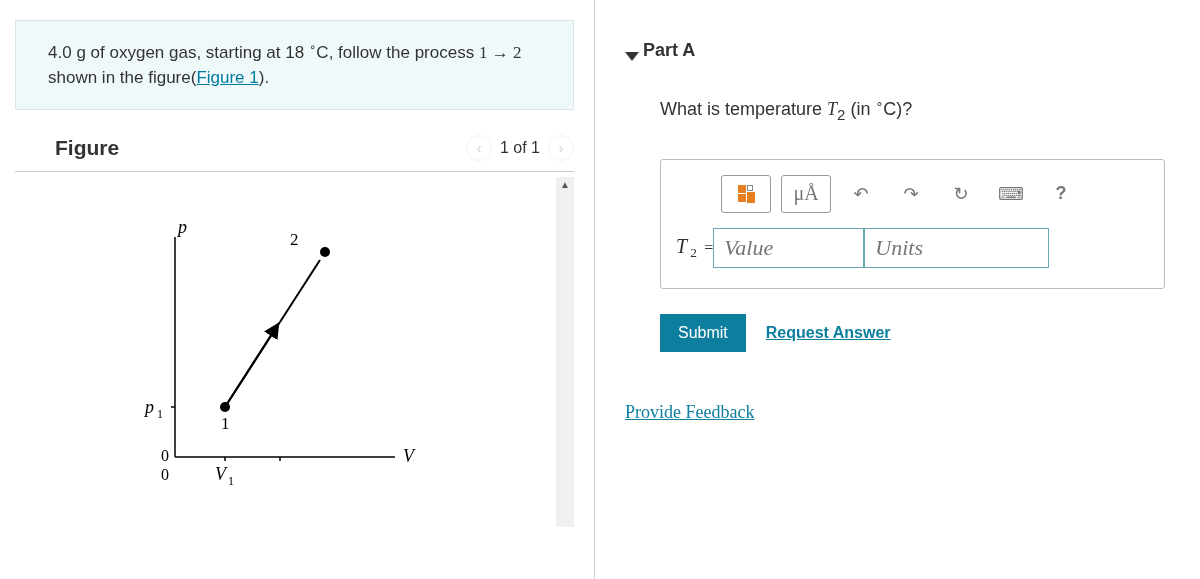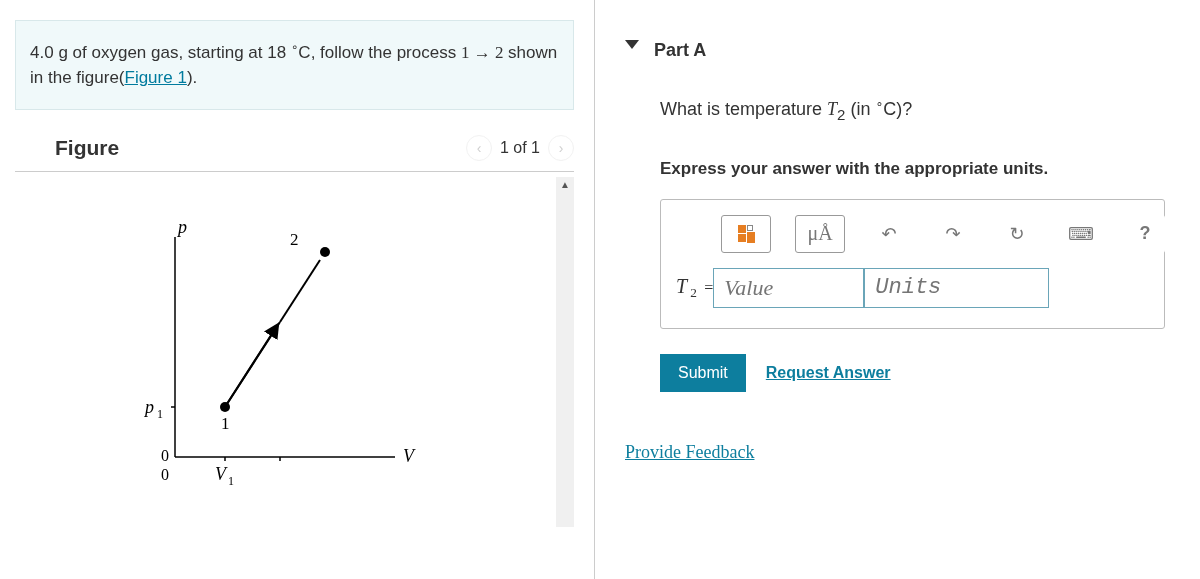--- a/index.html
+++ b/index.html
@@ -17,21 +17,21 @@
       padding: 20px 20px 20px 15px;
       border-right: 1px solid #ccc;
     }
     .right-panel {
       flex: 1;
       padding: 20px 20px 20px 30px;
     }
     .problem-box {
       background: #f0f9fa;
       border: 1px solid #d8e8ea;
-      padding: 18px 14px;
+      padding: 18px 32px;
       font-size: 17px;
       line-height: 1.5;
       margin-bottom: 25px;
     }
     .deg { font-size: 0.7em; vertical-align: super; }
     .arrow { font-family: serif; }
     .link { color: #007b9e; text-decoration: underline; cursor: pointer; }
     .figure-header {
       display: flex;
       align-items: center;
@@ -81,22 +81,22 @@
       padding:2px;
       height: 350px;
     }
     .scroll-arrow {
       font-size:10px; color:#555; cursor:pointer;
     }
     .scroll-track { flex:1; }
     svg text { font-family: serif; }
     .part-header {
       display: flex;
-      align-items: flex-start;
-      gap: 15px;
+      align-items: flex-end;
+      gap: 4px;
       padding: 20px 0 15px 0;
     }
     .triangle-down {
       width: 0; height: 0;
       border-left: 7px solid transparent;
       border-right: 7px solid transparent;
       border-top: 9px solid #333;
     }
     .part-title { font-size: 18px; font-weight: bold; }
     .question-block {
@@ -109,21 +109,21 @@
       border: 1px solid #bbb;
       border-radius: 3px;
       padding: 0;
       width: 505px;
       margin-bottom: 25px;
     }
     .toolbar {
       display: flex;
       align-items: center;
       padding: 15px 15px 15px 60px;
-      gap: 24px;
+      gap: 10px;
     }
     .tool-btn {
       border: 1px solid #999;
       border-radius: 3px;
       height: 38px;
       min-width: 40px;
       display: flex;
       align-items: center;
       justify-content: center;
       cursor: pointer;
@@ -150,21 +150,21 @@
       border: 1px solid #6aa5b8;
       height: 40px;
       padding: 5px 10px;
       font-family: serif;
       font-style: italic;
       font-size: 22px;
       color: #999;
       background: #fff;
     }
     .value-box { width: 151px; }
-    .units-box { width: 185px; font-family: Liberation Mono, monospace; }
+    .units-box { width: 185px; }
     .action-row {
       display: flex;
       align-items: center;
       gap: 20px;
       margin-bottom: 50px;
     }
     .submit-btn {
       background: #0d7e9e;
       color: #fff;
       border: none;
@@ -245,21 +245,20 @@
 <div class="right-panel">
   <div class="part-header">
     <div class="triangle-down"></div>
     <div class="part-title">Part A</div>
   </div>
 
   <div class="question-block">
     <div class="question-text">
       <span>What is temperature </span><span class="italic-serif">T</span><sub>2</sub><span> (in </span><span class="deg">∘</span><span>C</span><span>)?</span>
     </div>
-    <div class="instruction">Express your answer with the appropriate units.</div>
 
     <div class="answer-area">
       <div class="toolbar">
         <div class="tool-btn wide">
           <div class="template-icon">
             <div class="col">
                 <div class="box"></div>
                 <div class="box"></div>
               </div>
             <div class="col">

